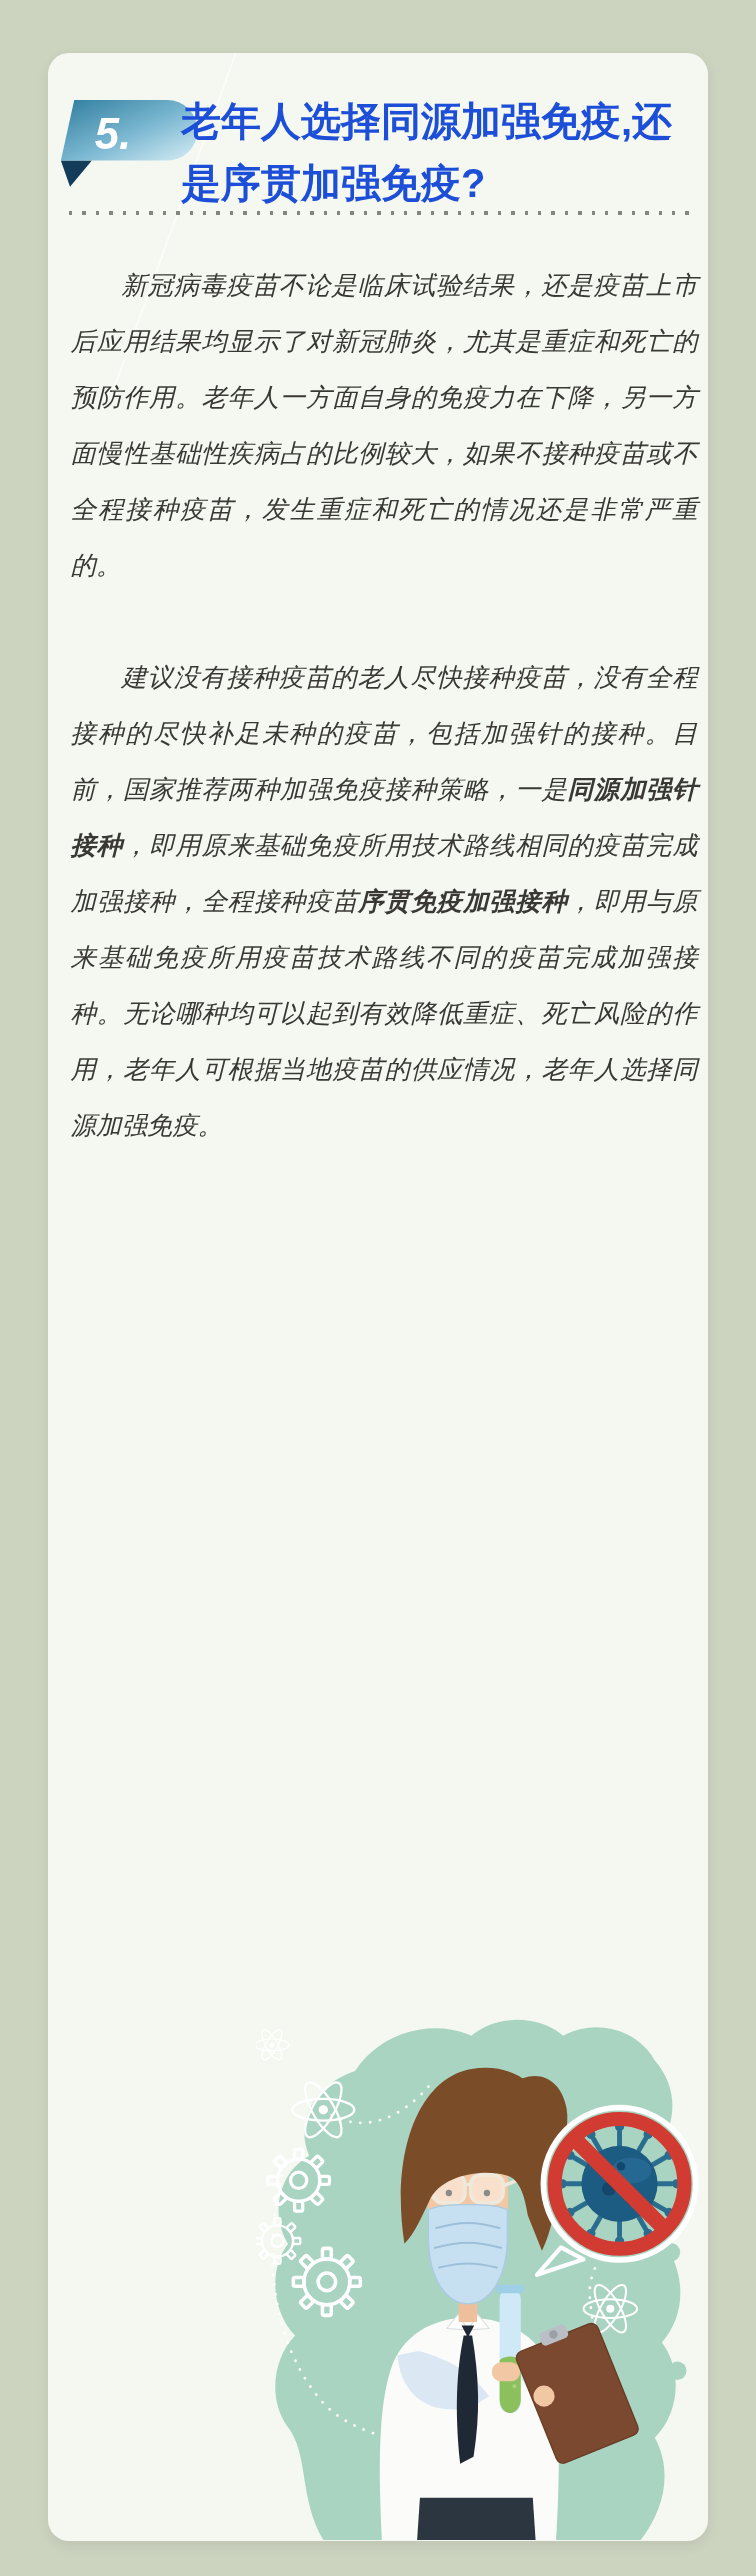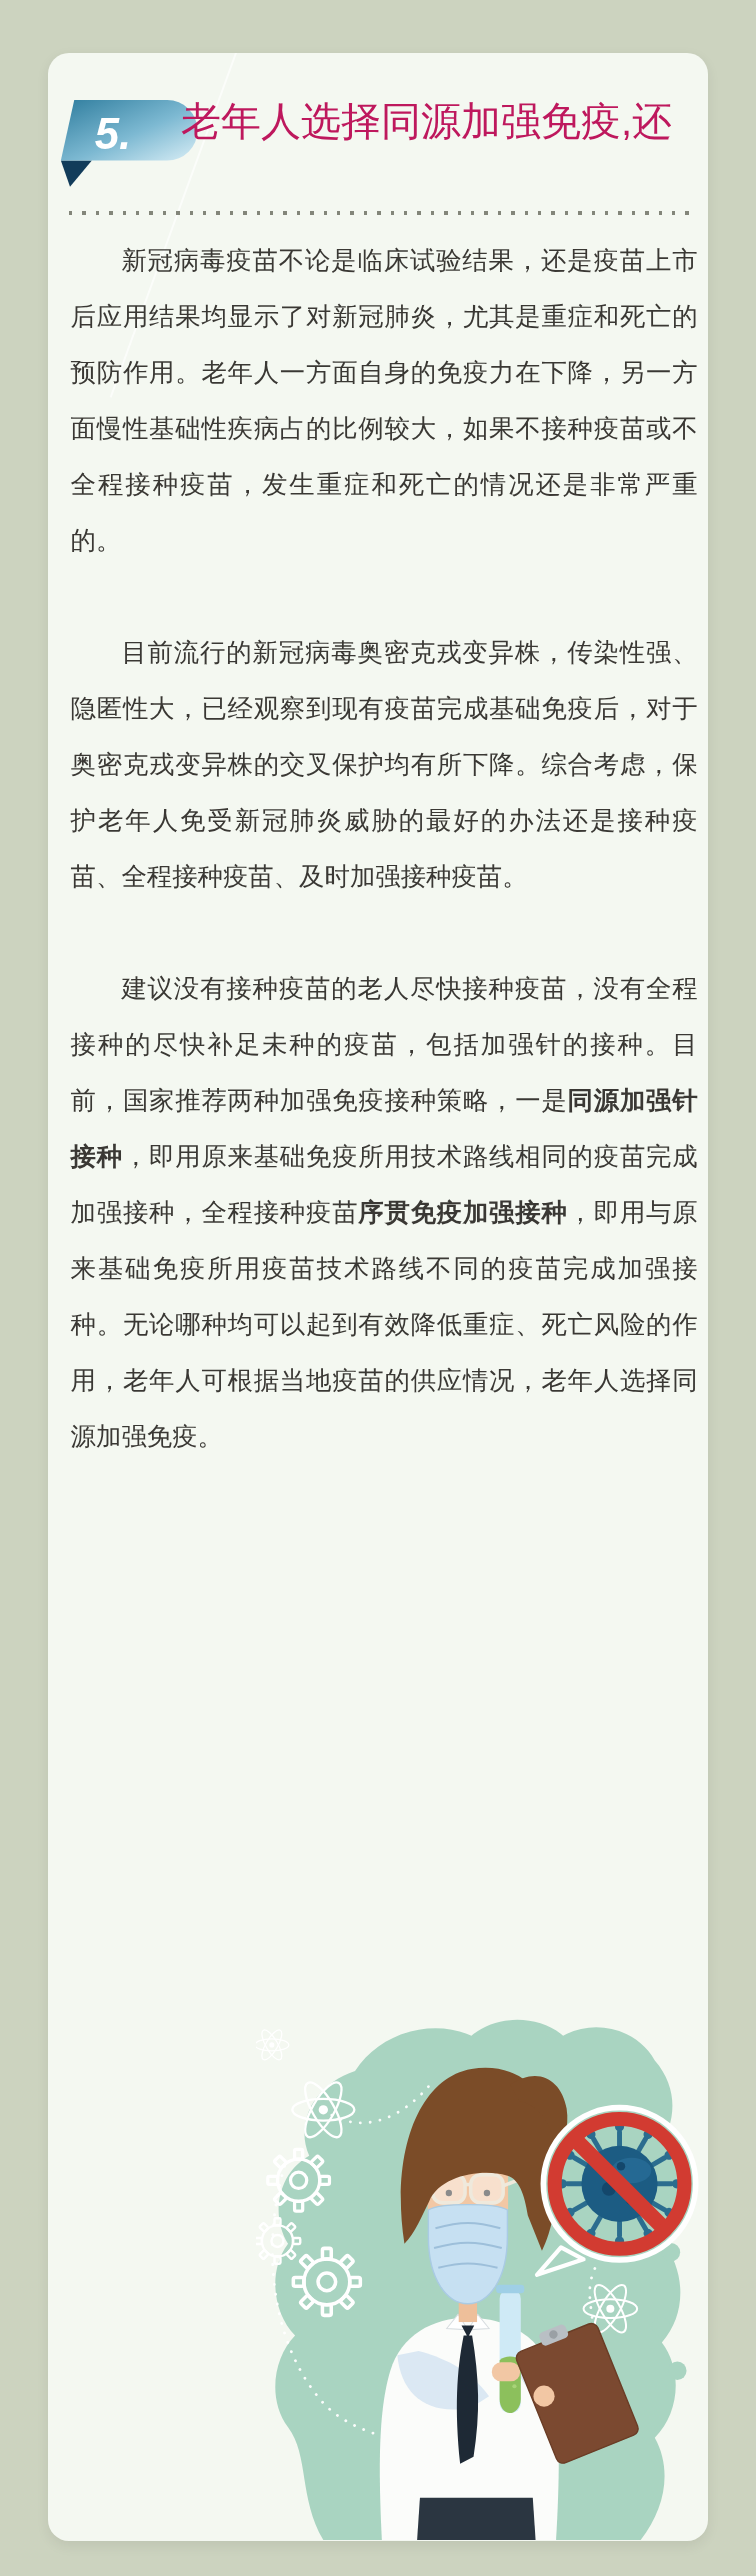--- a/index.html
+++ b/index.html
@@ -13,30 +13,31 @@
     background:#f4f8f1;border-radius:21px;overflow:hidden;
     box-shadow:0 4.2px 12.7px rgba(0,0,0,.07);
   }
   .diag-line{
     position:absolute;left:192px;top:-14px;width:2.1px;height:381px;
     background:rgba(255,255,255,.65);transform:rotate(20deg);transform-origin:top left;
   }
   .badge{position:absolute;left:2.8px;top:44px;width:162px;height:92px;}
   .title{
     position:absolute;left:133px;top:37px;width:543px;
-    color:#be185d;font-size:40px;line-height:62px;font-weight:400;
+    color:#1d4ed8;font-size:40px;line-height:62px;font-weight:700;
     letter-spacing:0;
   }
   .dotted{
     position:absolute;left:21px;top:158px;width:620px;height:4.2px;
     background:repeating-linear-gradient(90deg,#83867a 0 3.5px,transparent 3.5px 13.4px);
   }
   .article{
-    position:absolute;left:22.6px;top:179px;width:627px;
+    position:absolute;left:22.6px;top:204px;width:627px;
     color:#3a3834;
+    font-style:italic;
   }
   .article p{
     margin:0 0 56px 0;font-size:25.4px;line-height:56px;
     text-indent:2em;text-align:justify;text-justify:inter-character;
   }
   .article p span.b{font-weight:800;}
   .illus{position:absolute;left:208px;top:1951px;width:452px;height:536px;}
 </style>
 </head>
 <body>
@@ -53,27 +54,27 @@
         <stop offset="1" stop-color="#d9eef6"></stop>
       </linearGradient>
     </defs>
     <path d="M14,90 L58,90 L27,127 Z" fill="#123c5a"></path>
     <path d="M33,4 L165,4 A43,43 0 0 1 165,90 L14,90 Z" fill="url(#bg5)"></path>
     <text x="62" y="74" font-size="62" font-weight="bold" font-style="italic" fill="#ffffff" font-family="Liberation Sans, sans-serif">5.</text>
   </svg>
 
   <div class="title">
     <span>老年人选择同源加强免疫,还</span><br>
+    <span>是序贯加强免疫?</span>
   </div>
 
   <div class="dotted"></div>
 
   <div class="article">
       <p><span>新冠病毒疫苗不论是临床试验结果，还是疫苗上市后应用结果均显示了对新冠肺炎，尤其是重症和死亡的预防作用。老年人一方面自身的免疫力在下降，另一方面慢性基础性疾病占的比例较大，如果不接种疫苗或不全程接种疫苗，发生重症和死亡的情况还是非常严重的。</span></p>
-      <p><span>目前流行的新冠病毒奥密克戎变异株，传染性强、隐匿性大，已经观察到现有疫苗完成基础免疫后，对于奥密克戎变异株的交叉保护均有所下降。综合考虑，保护老年人免受新冠肺炎威胁的最好的办法还是接种疫苗、全程接种疫苗、及时加强接种疫苗。</span></p>
       <p><span>建议没有接种疫苗的老人尽快接种疫苗，没有全程接种的尽快补足未种的疫苗，包括加强针的接种。目前，国家推荐两种加强免疫接种策略，一是</span><span class="b">同源加强针接种</span><span>，即用原来基础免疫所用技术路线相同的疫苗完成加强接种，全程接种疫苗</span><span class="b">序贯免疫加强接种</span><span>，即用与原来基础免疫所用疫苗技术路线不同的疫苗完成加强接种。无论哪种均可以起到有效降低重症、死亡风险的作用，老年人可根据当地疫苗的供应情况，老年人选择同源加强免疫。</span></p>
     </div>
 
   <svg class="illus" viewBox="0 0 640 760">
 
     <path fill="#a9d4c1" d="M95,760 C60,700 75,640 45,600 C15,560 25,500 55,470 C25,440 15,380 45,340 C20,300 30,240 75,215 C55,170 80,115 140,95 C175,40 250,20 305,45 C340,15 400,15 435,45 C480,20 540,35 565,80 C600,120 595,170 570,205 C605,245 605,300 575,335 C610,380 610,440 575,480 C605,520 600,580 565,615 C590,660 580,715 545,760 Z"></path>
     <circle cx="447" cy="168" r="11" fill="#a9d4c1"></circle>
     <circle cx="588" cy="352" r="13" fill="#a9d4c1"></circle>
     <circle cx="574" cy="457" r="13" fill="#a9d4c1"></circle>
     <circle cx="597" cy="520" r="13" fill="#a9d4c1"></circle>

